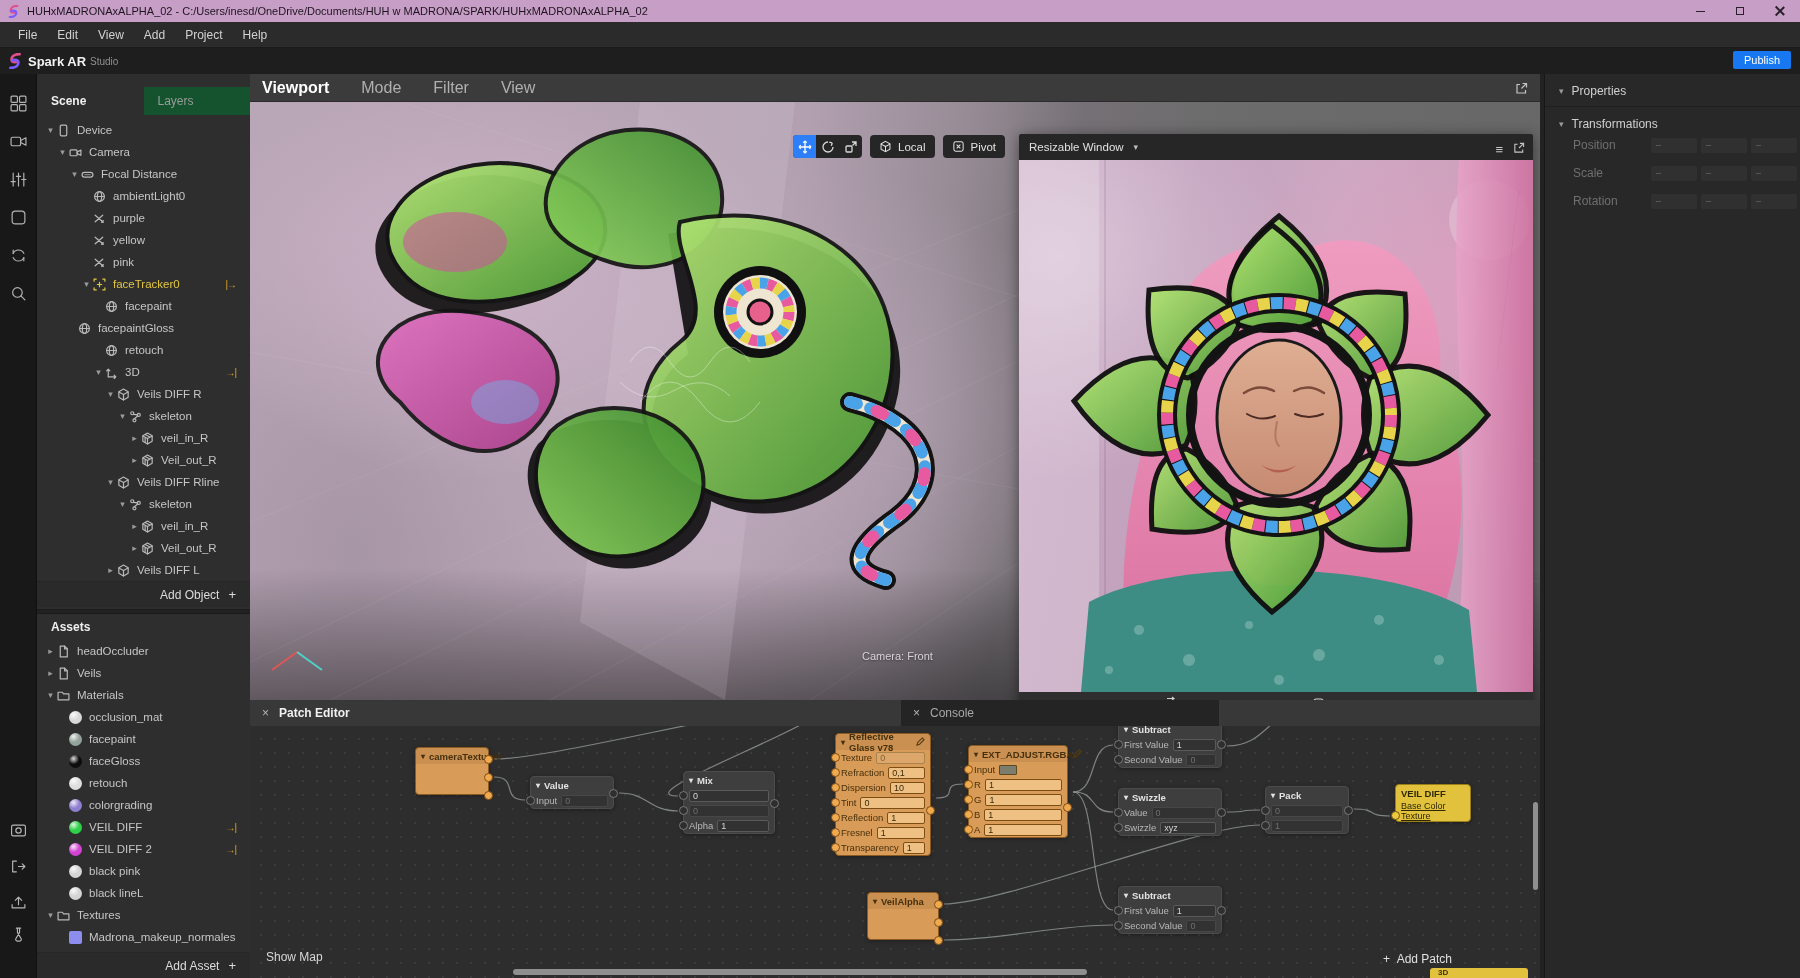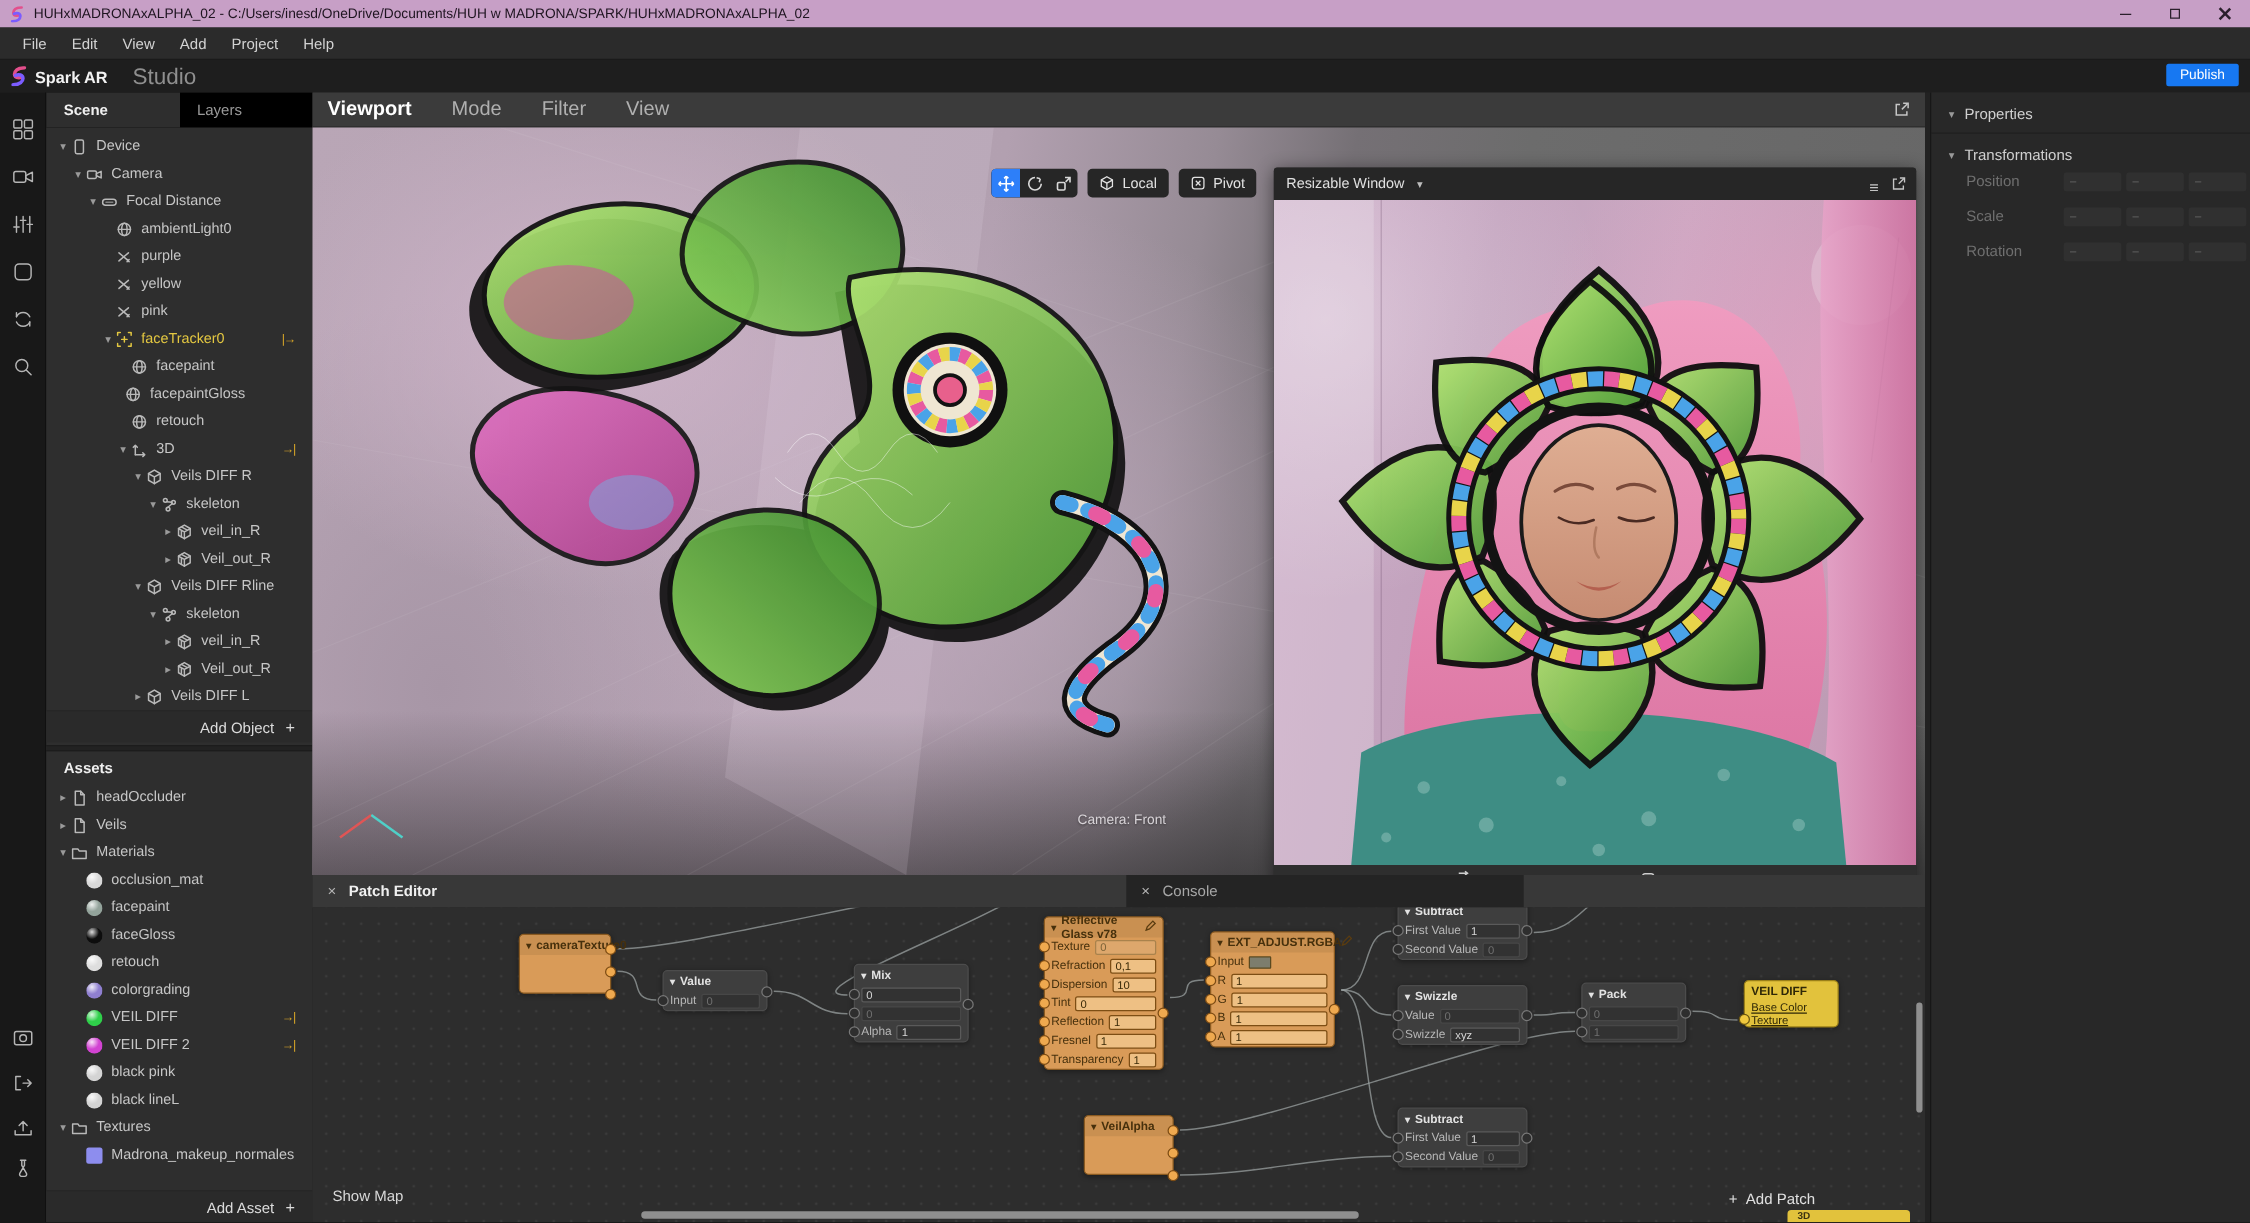--- a/index.html
+++ b/index.html
@@ -18,32 +18,32 @@
   .glyph-close:before,.glyph-close:after{content:"";position:absolute;left:4px;top:-1px;width:1.5px;height:12px;background:#2a1f2c;}
   .glyph-close:before{transform:rotate(45deg);} .glyph-close:after{transform:rotate(-45deg);}
 
   
   #menubar{position:absolute;left:0;top:22px;width:1800px;height:26px;background:#2b2b2b;display:flex;align-items:center;padding-left:8px;border-bottom:1px solid #1a1a1a;}
   .menu-item{font-size:12px;color:#d2d2d2;padding:0 10px;height:100%;display:flex;align-items:center;cursor:default;}
 
   
   #appbar{position:absolute;left:0;top:48px;width:1800px;height:26px;background:#1e1e1e;display:flex;align-items:center;}
   #appbar .brand{margin-left:28px;font-size:13px;font-weight:bold;color:#f2f2f2;}
-  #appbar .brand-suffix{font-size:18px;color:#8f8f8f;margin-left:20px;}
+  #appbar .brand-suffix{font-size:10px;color:#8f8f8f;margin-left:4px;}
   #appbar .a-logo{position:absolute;left:7px;top:5px;}
   #publish-btn{position:absolute;right:9px;top:3px;background:#1778f2;color:#fff;font-size:11px;padding:3px 11px;border-radius:2px;cursor:pointer;}
 
   
   #rail{position:absolute;left:0;top:74px;width:37px;height:904px;background:#181818;border-right:1px solid #101010;}
   .rail-icon{position:absolute;left:10px;width:17px;height:17px;color:#b5b5b5;}
   .rail-icon svg{width:17px;height:17px;}
 
   
   #panel{position:absolute;left:37px;top:74px;width:213px;height:904px;background:#2e2e2e;display:flex;flex-direction:column;}
-  #panel-tabs{display:flex;height:28px;background:#000000;flex:none;}
+  #panel-tabs{display:flex;height:28px;background:#14532d;flex:none;margin-top:13px;}
   .ptab{flex:1;display:flex;align-items:center;padding-left:14px;font-size:12px;color:#9a9a9a;}
   .ptab.active{background:#2e2e2e;color:#f0f0f0;font-weight:bold;}
   #scene-tree{flex:none;padding-top:4px;}
   .trow{height:22px;display:flex;align-items:center;font-size:11.5px;color:#c6c6c6;position:relative;white-space:nowrap;}
   .trow .arr{width:13px;flex:none;font-size:9px;color:#9a9a9a;text-align:center;}
   .trow .ticon{width:15px;height:13px;flex:none;margin-right:5px;color:#b9b9b9;display:flex;align-items:center;}
   .trow .ticon svg{width:13px;height:13px;}
   .trow.sel{color:#e3c741;} .trow.sel .ticon{color:#e3c741;}
   .badge{position:absolute;right:14px;font-size:10px;color:#d9a728;letter-spacing:-1px;}
   .sphere{width:13px;height:13px;border-radius:50%;}
@@ -323,21 +323,21 @@
           <span class="arr"></span>
           <span class="ticon">
             <svg viewBox="0 0 12 12" fill="none" stroke="currentColor" stroke-width="1.1" stroke-linejoin="round" stroke-linecap="round">
               <circle cx="6" cy="6" r="4.5"></circle>
               <ellipse cx="6" cy="6" rx="2" ry="4.5"></ellipse>
               <path d="M1.5 6h9"></path>
             </svg>
           </span>
           <span>facepaint</span>
         </div>
-        <div class="trow" style="padding-left: 50px;">
+        <div class="trow" style="padding-left: 28px;">
           <span class="arr"></span>
           <span class="ticon">
             <svg viewBox="0 0 12 12" fill="none" stroke="currentColor" stroke-width="1.1" stroke-linejoin="round" stroke-linecap="round">
               <circle cx="6" cy="6" r="4.5"></circle>
               <ellipse cx="6" cy="6" rx="2" ry="4.5"></ellipse>
               <path d="M1.5 6h9"></path>
             </svg>
           </span>
           <span>facepaintGloss</span>
         </div>

